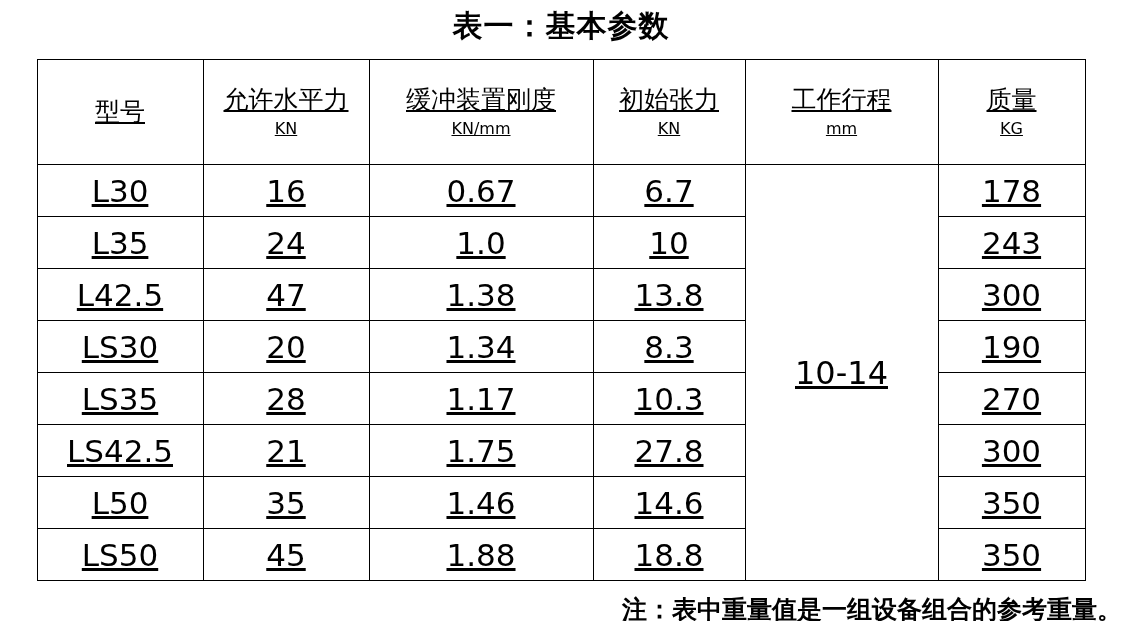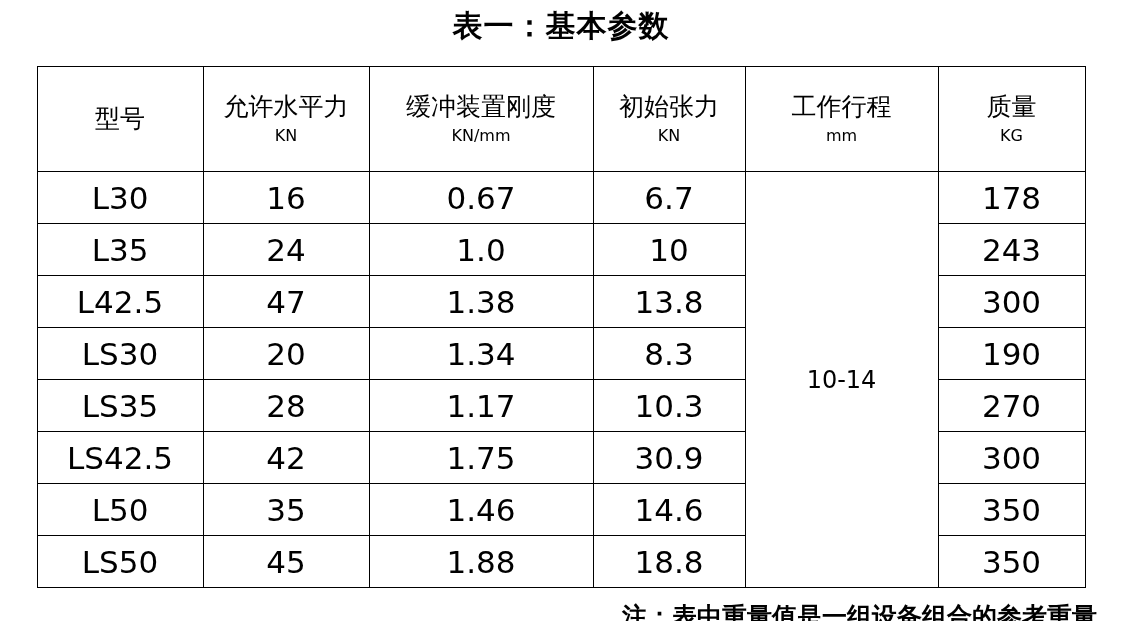--- a/index.html
+++ b/index.html
@@ -27,22 +27,23 @@
     font-size: 30px;
     font-weight: 700;
     letter-spacing: 1px;
     padding-top: 6px;
     padding-bottom: 8px;
     font-family: "DejaVu Sans", sans-serif;
   }
   table.param-table {
     border-collapse: collapse;
     width: 1012px;
-    margin: 11px auto;
+    margin: 4px auto;
     table-layout: fixed;
+    text-decoration: underline;
   }
   table.param-table td,
   table.param-table th {
     border: 1px solid #000000;
     text-align: center;
     vertical-align: middle;
     font-weight: normal;
     font-family: "DejaVu Sans", sans-serif;
   }
   thead td {
@@ -59,21 +60,21 @@
     line-height: 1.3;
     display: block;
     margin-top: 4px;
   }
   tbody td {
     height: 51px;
     font-size: 31px;
     padding: 0 2px;
   }
   td.stroke-cell {
-    font-size: 24px;
+    font-size: 32px;
   }
   .note {
     font-size: 25px;
     font-weight: 700;
     margin: 12px 0 0 28px;
     font-family: "DejaVu Sans", sans-serif;
     text-align: right;
   }
   
   col.c0 { width: 166px; }
@@ -158,23 +159,23 @@
       </tr>
       <tr>
         <td>LS35</td>
         <td>28</td>
         <td>1.17</td>
         <td>10.3</td>
         <td>270</td>
       </tr>
       <tr>
         <td>LS42.5</td>
-        <td>42</td>
+        <td>21</td>
         <td>1.75</td>
-        <td>30.9</td>
+        <td>27.8</td>
         <td>300</td>
       </tr>
       <tr>
         <td>L50</td>
         <td>35</td>
         <td>1.46</td>
         <td>14.6</td>
         <td>350</td>
       </tr>
       <tr>

